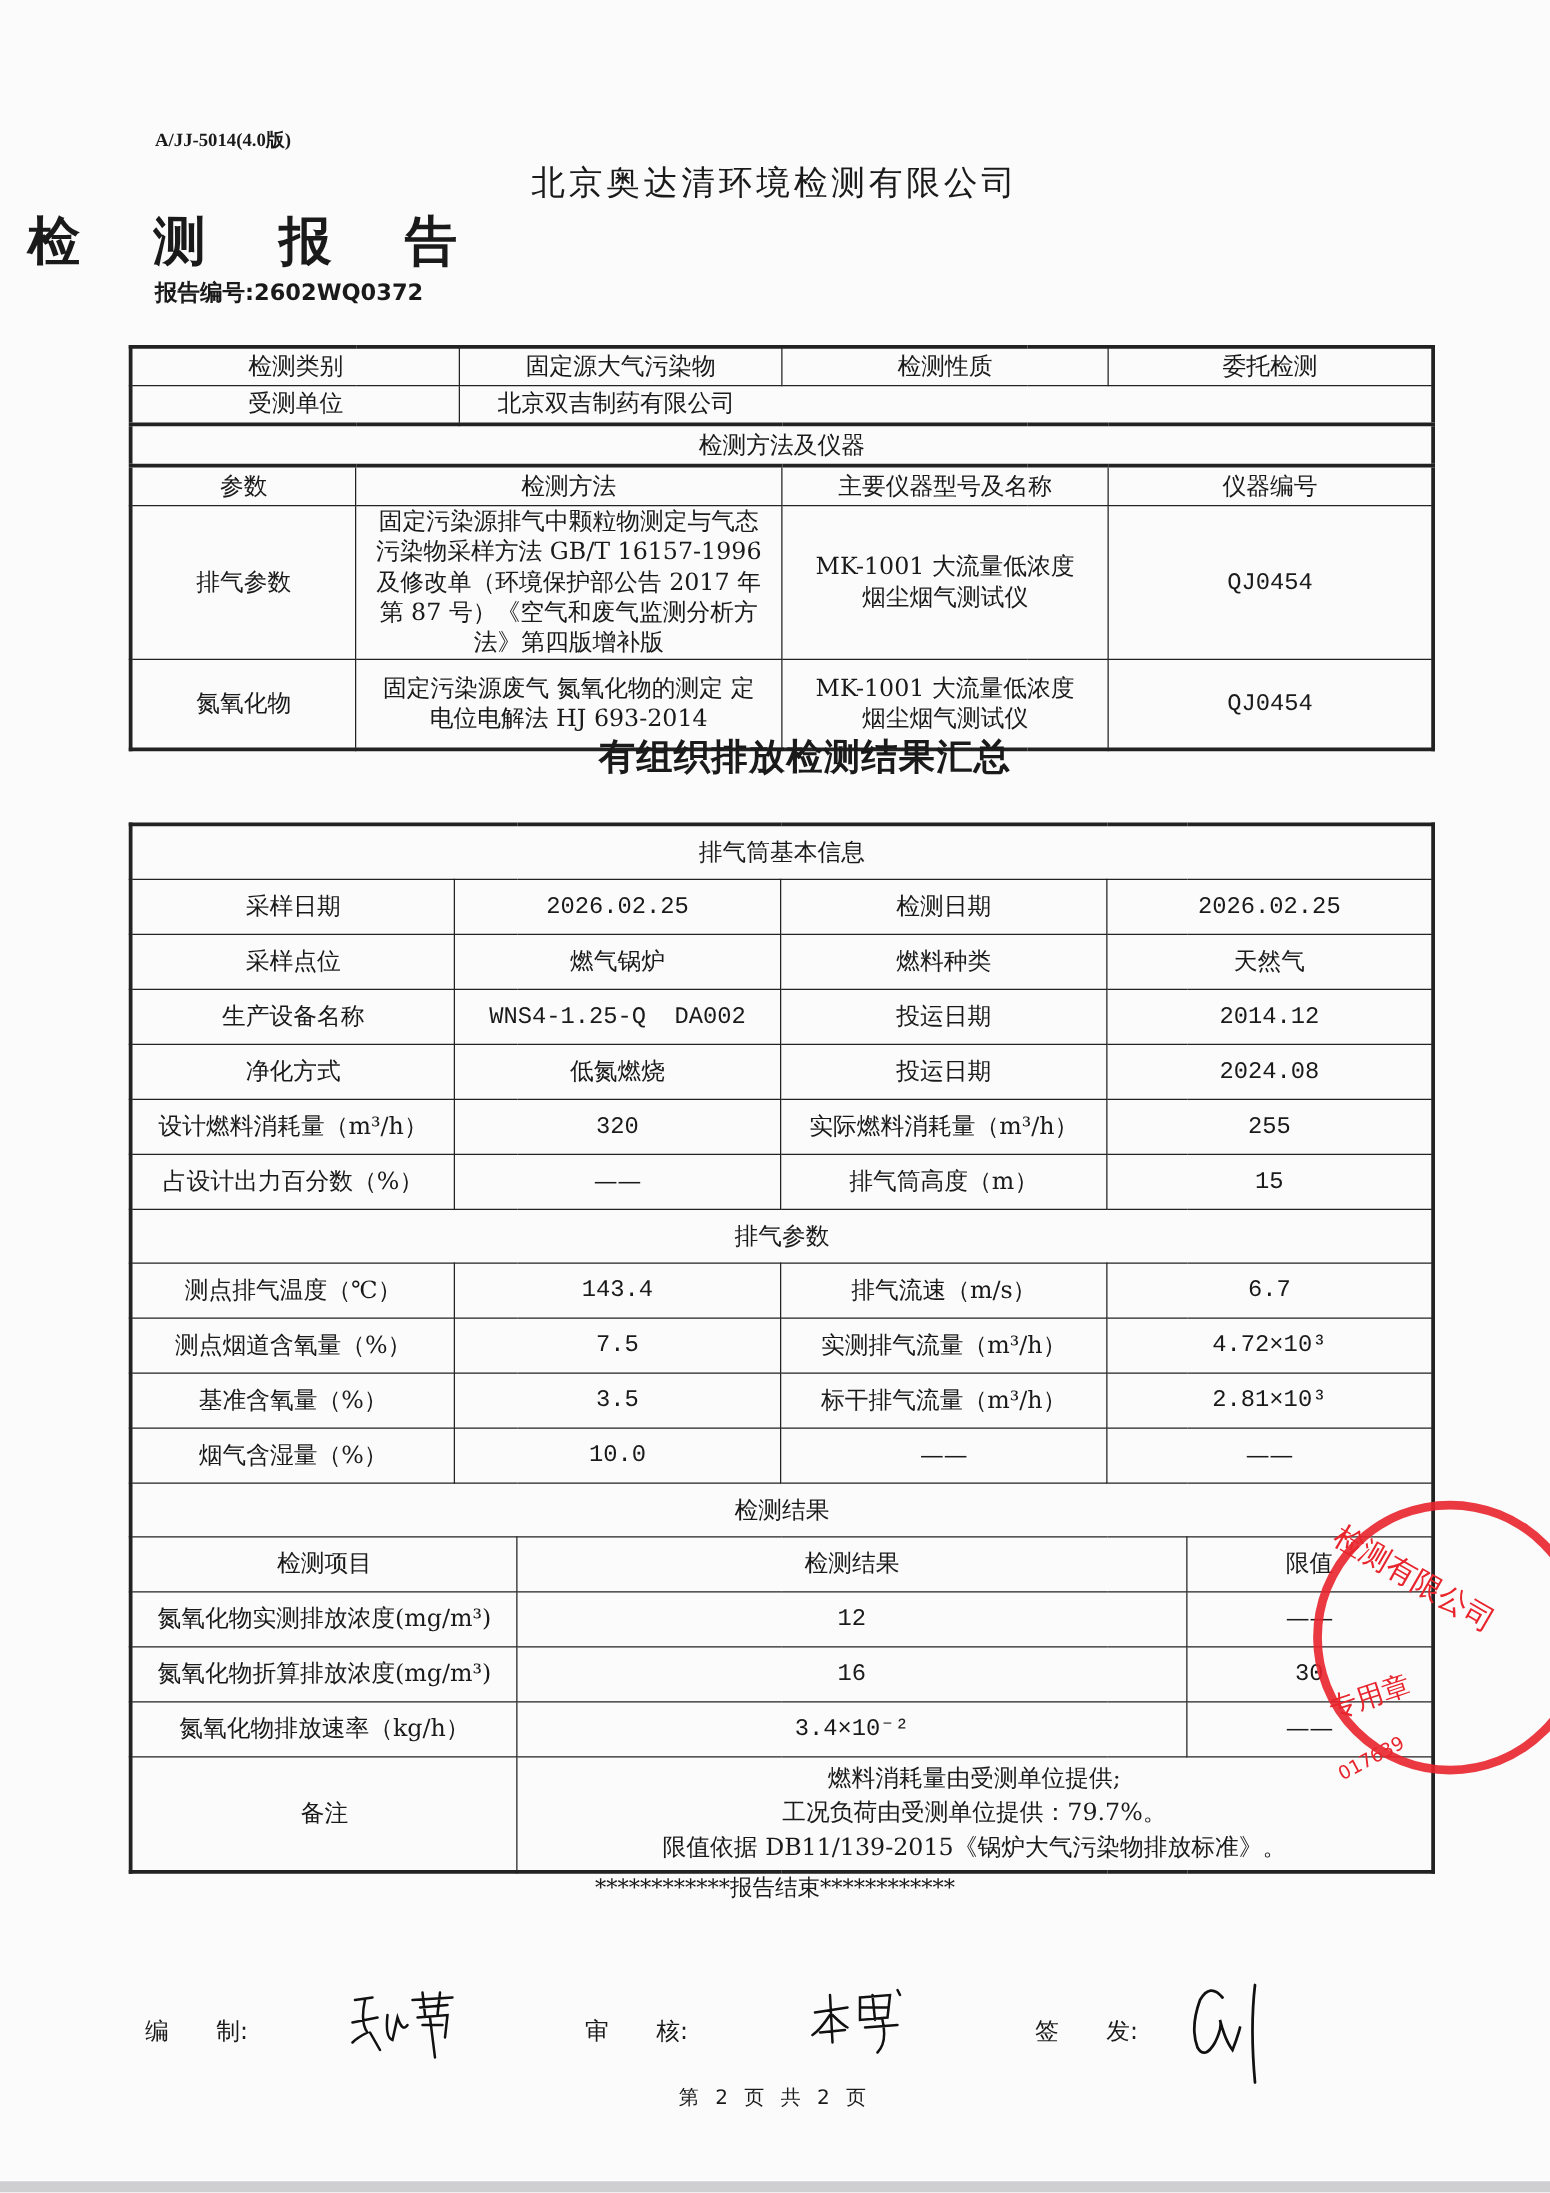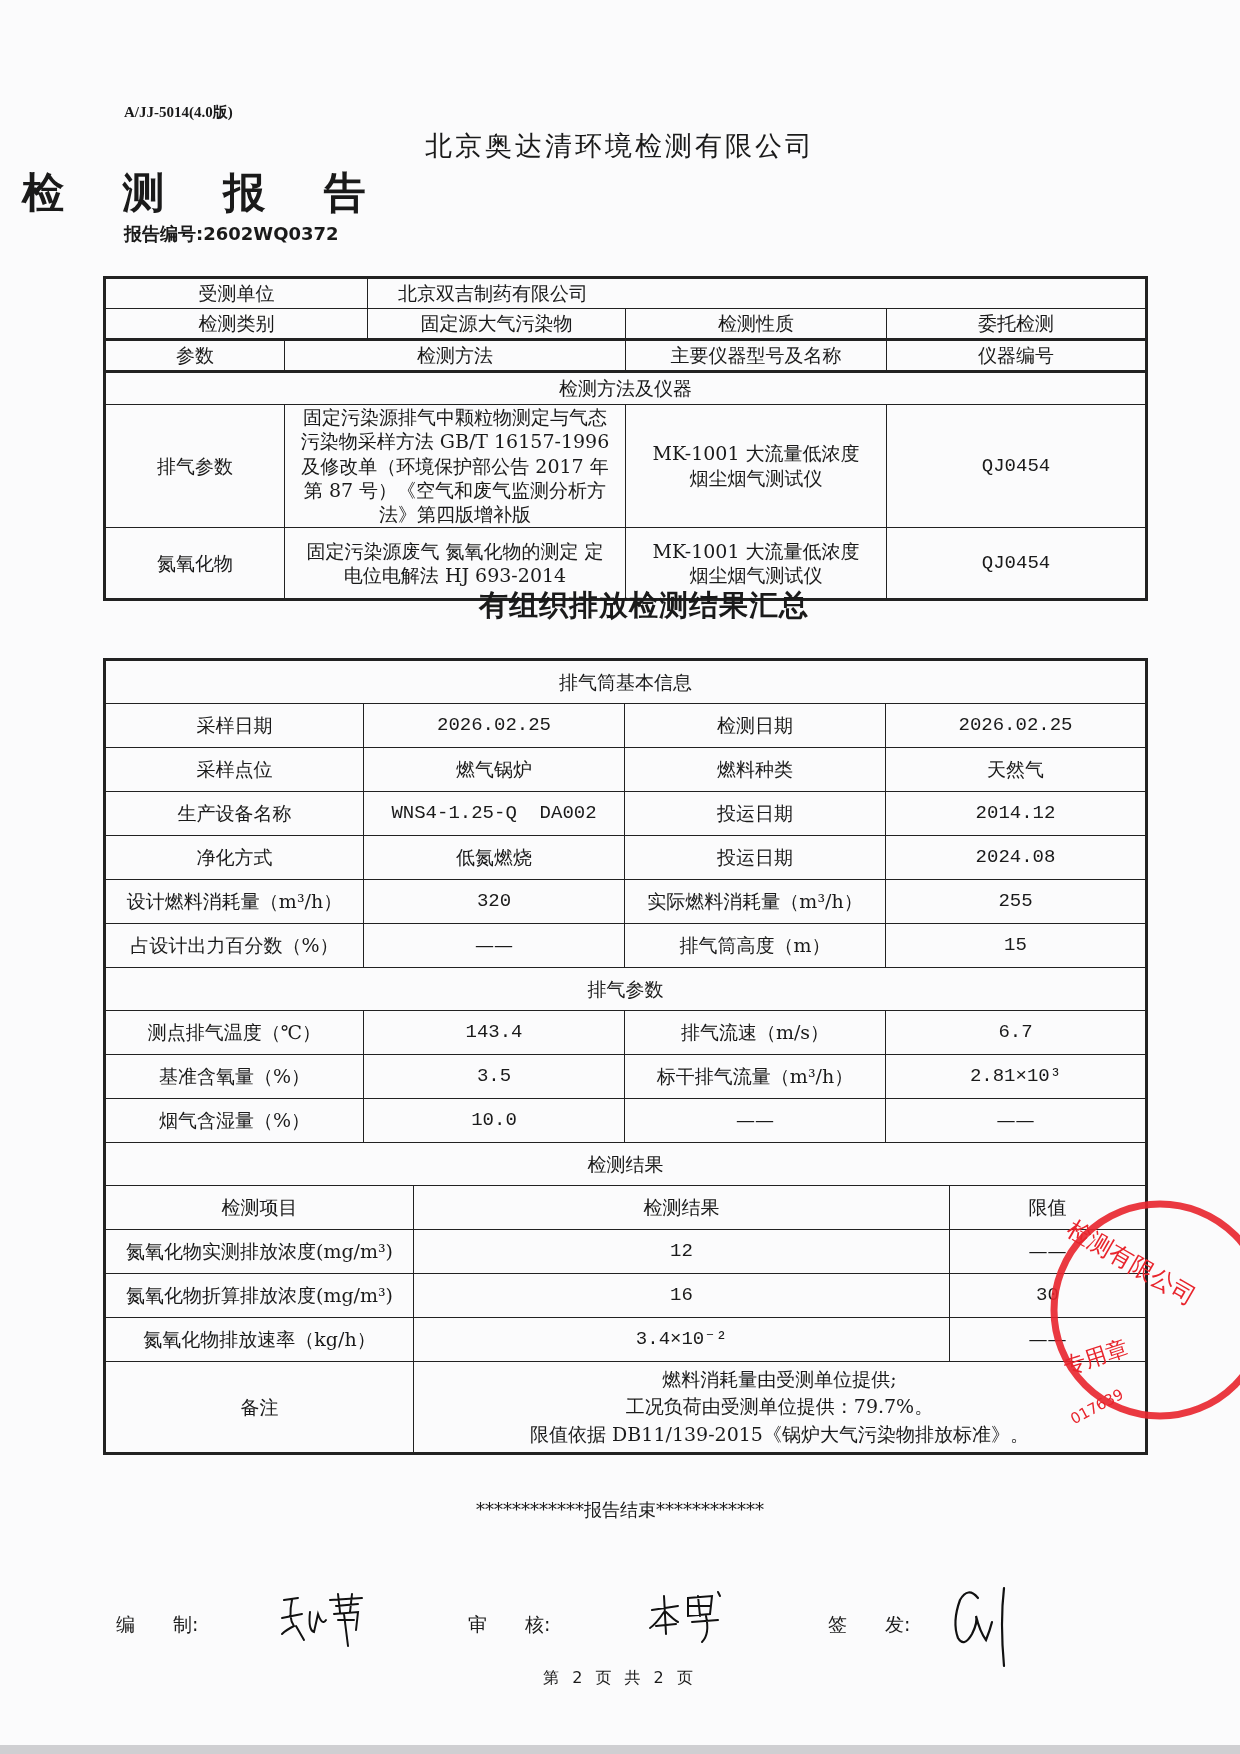--- a/index.html
+++ b/index.html
@@ -45,37 +45,37 @@
   <colgroup>
     <col style="width:180px">
       <col style="width:83px">
       <col style="width:258px">
       <col style="width:196px">
       <col style="width:65px">
       <col style="width:260px">
   </colgroup>
   <tbody>
       <tr style="height:31px">
-    <td colspan="2">受测单位</td>
-    <td colspan="4" class="left">北京双吉制药有限公司</td>
-  </tr>
-  <tr style="height:31px">
     <td colspan="2">检测类别</td>
     <td>固定源大气污染物</td>
     <td colspan="2">检测性质</td>
     <td>委托检测</td>
+  </tr>
+  <tr style="height:31px">
+    <td colspan="2">受测单位</td>
+    <td colspan="4" class="left">北京双吉制药有限公司</td>
+  </tr>
+  <tr class="thick" style="height:33px">
+    <td colspan="6">检测方法及仪器</td>
   </tr>
   <tr class="thick" style="height:32px">
     <td>参数</td>
     <td colspan="2">检测方法</td>
     <td colspan="2">主要仪器型号及名称</td>
     <td>仪器编号</td>
-  </tr>
-  <tr class="thick" style="height:33px">
-    <td colspan="6">检测方法及仪器</td>
   </tr>
   <tr style="height:120px">
     <td>排气参数</td>
     <td colspan="2" style="padding:0 14px">固定污染源排气中颗粒物测定与气态污染物采样方法 GB/T 16157-1996 及修改单（环境保护部公告 2017 年第 87 号）《空气和废气监测分析方法》第四版增补版</td>
     <td colspan="2" style="padding:0 20px">MK-1001 大流量低浓度烟尘烟气测试仪</td>
     <td class="mono">QJ0454</td>
   </tr>
   <tr style="height:60px">
     <td>氮氧化物</td>
     <td colspan="2" style="padding:11px 14px">固定污染源废气 氮氧化物的测定 定电位电解法 HJ 693-2014</td>
@@ -140,20 +140,26 @@
   <tr>
         <td colspan="6" class="sec">排气参数</td>
       </tr>
   <tr>
     <td>测点排气温度（℃）</td>
     <td colspan="2" class="mono">143.4</td>
     <td>排气流速（m/s）</td>
     <td colspan="2" class="mono">6.7</td>
   </tr>
   <tr>
+    <td>测点烟道含氧量（%）</td>
+    <td colspan="2" class="mono">7.5</td>
+    <td>实测排气流量（m³/h）</td>
+    <td colspan="2" class="mono">4.72×10³</td>
+  </tr>
+  <tr>
     <td>基准含氧量（%）</td>
     <td colspan="2" class="mono">3.5</td>
     <td>标干排气流量（m³/h）</td>
     <td colspan="2" class="mono">2.81×10³</td>
   </tr>
   <tr>
     <td>烟气含湿量（%）</td>
     <td colspan="2" class="mono">10.0</td>
     <td>——</td>
     <td colspan="2">——</td>

